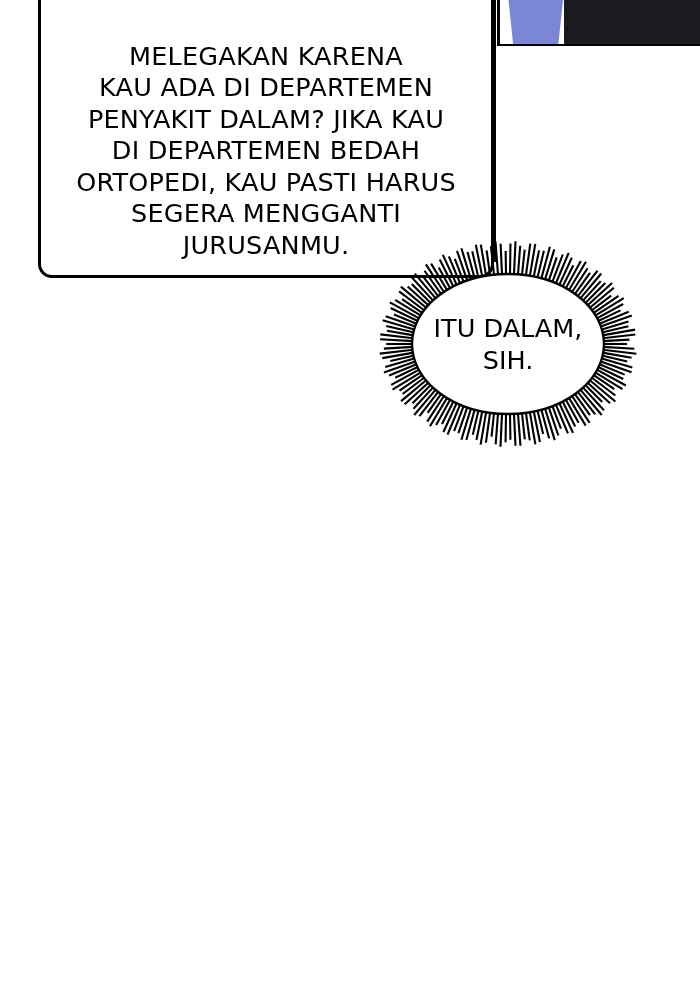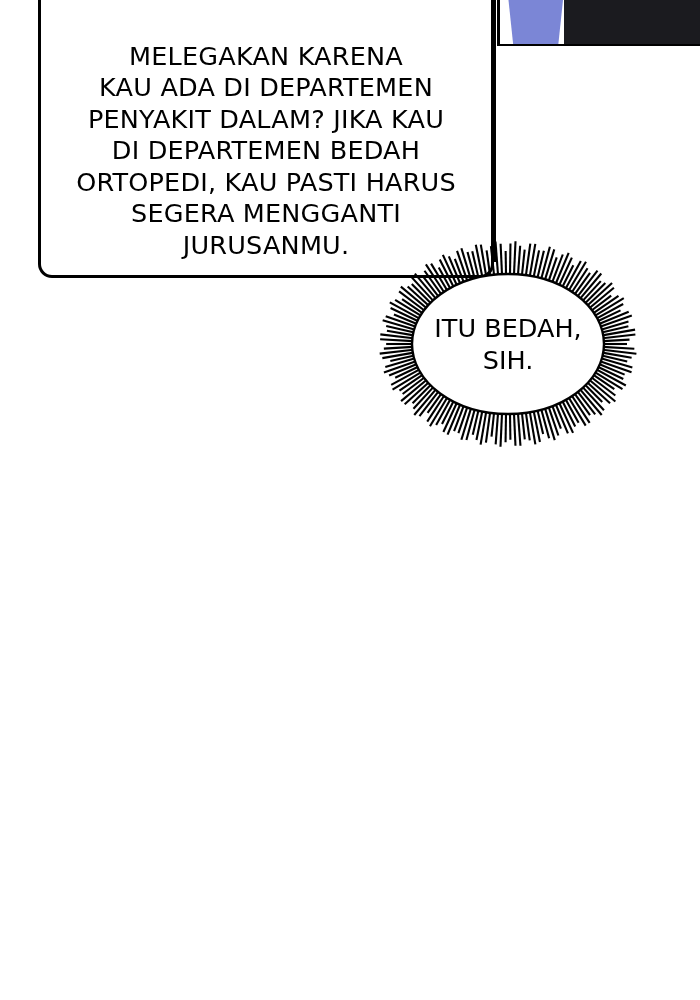--- a/index.html
+++ b/index.html
@@ -289,15 +289,15 @@
         <line x1="226.95" y1="88.06" x2="256.71" y2="75.68"></line>
         <line x1="228.02" y1="90.84" x2="259.81" y2="79.60"></line>
         <line x1="228.92" y1="93.65" x2="256.48" y2="85.59"></line>
         <line x1="229.67" y1="96.49" x2="256.39" y2="90.27"></line>
         <line x1="230.25" y1="99.35" x2="263.05" y2="93.65"></line>
         <line x1="230.67" y1="102.23" x2="263.40" y2="98.44"></line>
         <line x1="230.92" y1="105.11" x2="257.51" y2="103.58"></line>
       </g>
     <ellipse cx="136" cy="108" rx="96" ry="70" fill="#ffffff" stroke="#000000" stroke-width="2.4"></ellipse>
   </svg>
-  <div class="balloon-burst-text">ITU BEDAH,
+  <div class="balloon-burst-text">ITU DALAM,
 SIH.</div>
 </div>
 
 </body></html>

